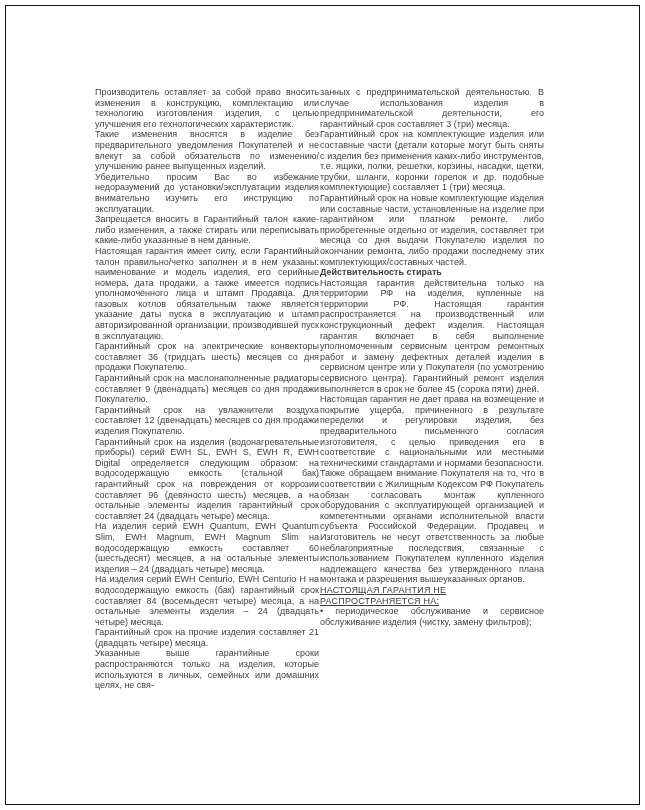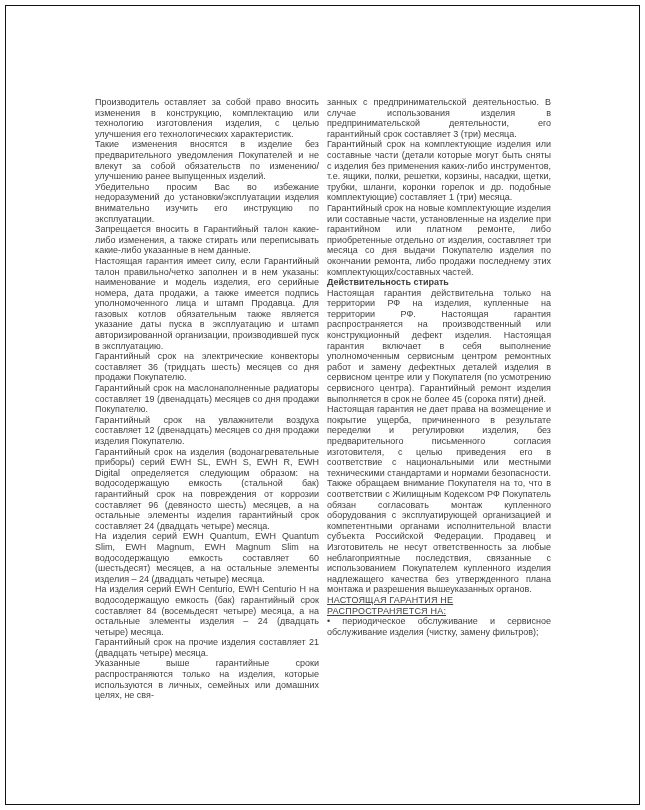--- a/index.html
+++ b/index.html
@@ -24,24 +24,24 @@
     top: 5px;
     left: 5px;
     right: 5px;
     bottom: 5px;
     border: 1.5px solid #111111;
     pointer-events: none;
   }
   .content {
     position: absolute;
     left: 95px;
-    top: 97px;
+    top: 87px;
     width: 462px;
     display: flex;
-    gap: 8px;
+    gap: 1px;
     color: #3e3e3e;
     font-size: 9px;
     line-height: 10.6px;
   }
   .col {
     width: 224px;
     text-align: justify;
     text-justify: inter-word;
   }
   p.para {
@@ -67,21 +67,21 @@
 <div class="sheet">
   <div class="frame"></div>
   <div class="content">
     <div class="col">
         <p class="para body">Производитель оставляет за собой право вносить изменения в конструкцию, комплектацию или технологию изготовления изделия, с целью улучшения его технологических характеристик.</p>
         <p class="para body">Такие изменения вносятся в изделие без предварительного уведомления Покупателей и не влекут за собой обязательств по изменению/улучшению ранее выпущенных изделий.</p>
         <p class="para body">Убедительно просим Вас во избежание недоразумений до установки/эксплуатации изделия внимательно изучить его инструкцию по эксплуатации.</p>
         <p class="para body">Запрещается вносить в Гарантийный талон какие-либо изменения, а также стирать или переписывать какие-либо указанные в нем данные.</p>
         <p class="para body">Настоящая гарантия имеет силу, если Гарантийный талон правильно/четко заполнен и в нем указаны: наименование и модель изделия, его серийные номера, дата продажи, а также имеется подпись уполномоченного лица и штамп Продавца. Для газовых котлов обязательным также является указание даты пуска в эксплуатацию и штамп авторизированной организации, производившей пуск в эксплуатацию.</p>
         <p class="para body">Гарантийный срок на электрические конвекторы составляет 36 (тридцать шесть) месяцев со дня продажи Покупателю.</p>
-        <p class="para body">Гарантийный срок на маслонаполненные радиаторы составляет 19 (двенадцать) месяцев со дня продажи Покупателю.</p>
+        <p class="para body">Гарантийный срок на маслонаполненные радиаторы составляет 9 (двенадцать) месяцев со дня продажи Покупателю.</p>
         <p class="para body">Гарантийный срок на увлажнители воздуха составляет 12 (двенадцать) месяцев со дня продажи изделия Покупателю.</p>
         <p class="para body">Гарантийный срок на изделия (водонагревательные приборы) серий EWH SL, EWH S, EWH R, EWH Digital определяется следующим образом: на водосодержащую емкость (стальной бак) гарантийный срок на повреждения от коррозии составляет 96 (девяносто шесть) месяцев, а на остальные элементы изделия гарантийный срок составляет 24 (двадцать четыре) месяца.</p>
         <p class="para body">На изделия серий EWH Quantum, EWH Quantum Slim, EWH Magnum, EWH Magnum Slim на водосодержащую емкость составляет 60 (шестьдесят) месяцев, а на остальные элементы изделия – 24 (двадцать четыре) месяца.</p>
         <p class="para body">На изделия серий EWH Centurio, EWH Centurio H на водосодержащую емкость (бак) гарантийный срок составляет 84 (восемьдесят четыре) месяца, а на остальные элементы изделия – 24 (двадцать четыре) месяца.</p>
         <p class="para body">Гарантийный срок на прочие изделия составляет 21 (двадцать четыре) месяца.</p>
         <p class="para body">Указанные выше гарантийные сроки распространяются только на изделия, которые используются в личных, семейных или домашних целях, не свя-</p>
       </div>
     <div class="col">
         <p class="para body">занных с предпринимательской деятельностью. В случае использования изделия в предпринимательской деятельности, его гарантийный срок составляет 3 (три) месяца.</p>
         <p class="para body">Гарантийный срок на комплектующие изделия или составные части (детали которые могут быть сняты с изделия без применения каких-либо инструментов, т.е. ящики, полки, решетки, корзины, насадки, щетки, трубки, шланги, коронки горелок и др. подобные комплектующие) составляет 1 (три) месяца.</p>

